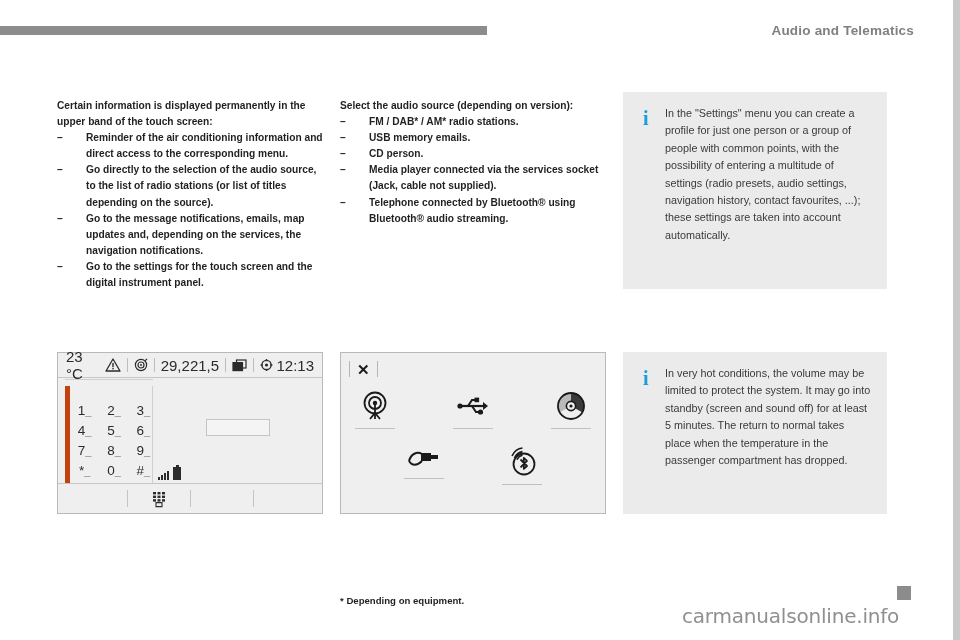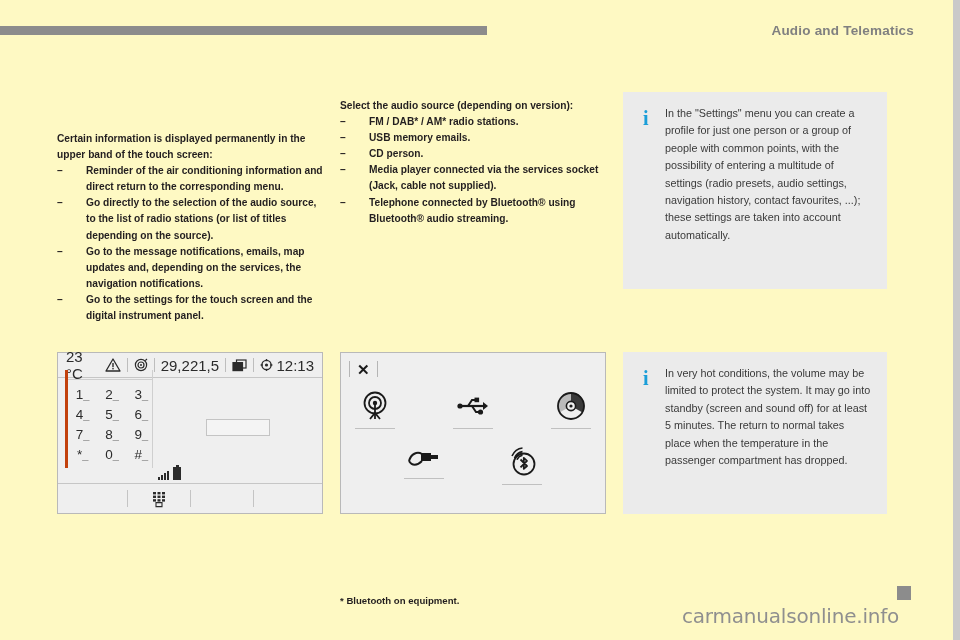--- a/index.html
+++ b/index.html
@@ -6,21 +6,21 @@
   body{
     width:960px;height:640px;
     background:#000;
     font-family:"Liberation Sans", sans-serif;
     overflow:hidden;
     position:relative;
   }
   .page{
     position:absolute;inset:0;
     width:960px;height:640px;
-    background:#fef9c3;
+    background:#ffffff;
   }
   
   .hdr-rule{
     position:absolute;left:0;top:26px;width:487px;height:9px;
     background:#8c8c8c;
   }
   .hdr-title{
     position:absolute;right:46px;top:23px;
     font-size:13.5px;font-weight:bold;color:#808080;
     letter-spacing:.2px;white-space:nowrap;
@@ -28,21 +28,21 @@
   .right-edge{
     position:absolute;right:0;top:0;width:7px;height:640px;
     background:#c9c9c9;
   }
   .corner-sq{
     position:absolute;left:897px;top:586px;width:14px;height:14px;
     background:#8c8c8c;
   }
   
   .col{position:absolute;color:#231f20;}
-  .col-1{left:57px;top:98px;width:268px;margin-top:33px;}
+  .col-1{left:57px;top:98px;width:268px;}
   .col-2{left:340px;top:98px;width:268px;}
 
   .lead{
     font-size:10.2px;font-weight:bold;line-height:16.1px;
     margin:0 0 0 0;
   }
   ul.dash{list-style:none;margin:0;padding:0;}
   ul.dash li{
     position:relative;
     font-size:10.2px;font-weight:bold;line-height:16.1px;
@@ -87,22 +87,22 @@
     padding:0 8px;box-sizing:border-box;
   }
   .sb-sep{
     width:1px;height:14px;background:#bdbdbd;margin:0 6px;
     display:inline-block;
   }
   .sb-item{display:flex;align-items:center;}
   .sb-spacer{flex:1;}
 
   .keypad-panel{
-    position:absolute;left:7px;top:17px;width:88px;height:98px;
-    border-left:3px solid #c2410c;border-right:1px solid #cfcfcf;
+    position:absolute;left:7px;top:33px;width:88px;height:98px;
+    border-left:5px solid #c2410c;border-right:1px solid #cfcfcf;
     box-sizing:border-box;
   }
   .keypad{
     position:absolute;left:0px;top:16px;width:88px;
     display:grid;grid-template-columns:repeat(3,1fr);
     row-gap:2px;
   }
   .key{
     font-size:13.5px;color:#2b2b2b;text-align:center;
     line-height:17px;font-family:"Liberation Sans", sans-serif;
@@ -180,21 +180,21 @@
 <div class="page">
 
   <div class="hdr-rule"></div>
   <div class="hdr-title">Audio and Telematics</div>
   <div class="right-edge"></div>
   <div class="corner-sq"></div>
 
   <div class="col col-1">
     <p class="lead">Certain information is displayed permanently in the upper band of the touch screen:</p>
     <ul class="dash">
-      <li><span class="dsh">–</span><span>Reminder of the air conditioning information and direct return to the corresponding menu.</span></li>
+      <li><span class="dsh">–</span><span>Reminder of the air conditioning information and direct access to the corresponding menu.</span></li>
       <li><span class="dsh">–</span><span>Go directly to the selection of the audio source, to the list of radio stations (or list of titles depending on the source).</span></li>
       <li><span class="dsh">–</span><span>Go to the message notifications, emails, map updates and, depending on the services, the navigation notifications.</span></li>
       <li><span class="dsh">–</span><span>Go to the settings for the touch screen and the digital instrument panel.</span></li>
     </ul>
   </div>
 
   <div class="col col-2">
     <p class="lead">Select the audio source (depending on version):</p>
     <ul class="dash">
       <li><span class="dsh">–</span><span>FM / DAB* / AM* radio stations.</span></li>
@@ -381,16 +381,16 @@
             <path d="M7 11 C9 6.5, 13 3.5, 17.5 3" fill="none" stroke="#1a1a1a" stroke-width="1.6"></path>
             <path d="M9.5 13 C11 9.5, 14 7.2, 17.5 6.6" fill="none" stroke="#1a1a1a" stroke-width="1.6"></path>
             <path d="M12 14.8 C13 12.4, 15 10.8, 17.5 10.3" fill="none" stroke="#1a1a1a" stroke-width="1.6"></path>
           </svg>
           <div class="ul"></div>
         </div>
       </div>
     </div>
   </div>
 
-  <div class="footnote">* Bluetooth on equipment.</div>
+  <div class="footnote">* Depending on equipment.</div>
   <div class="watermark">carmanualsonline.info</div>
 
 </div>
 
 </body></html>

